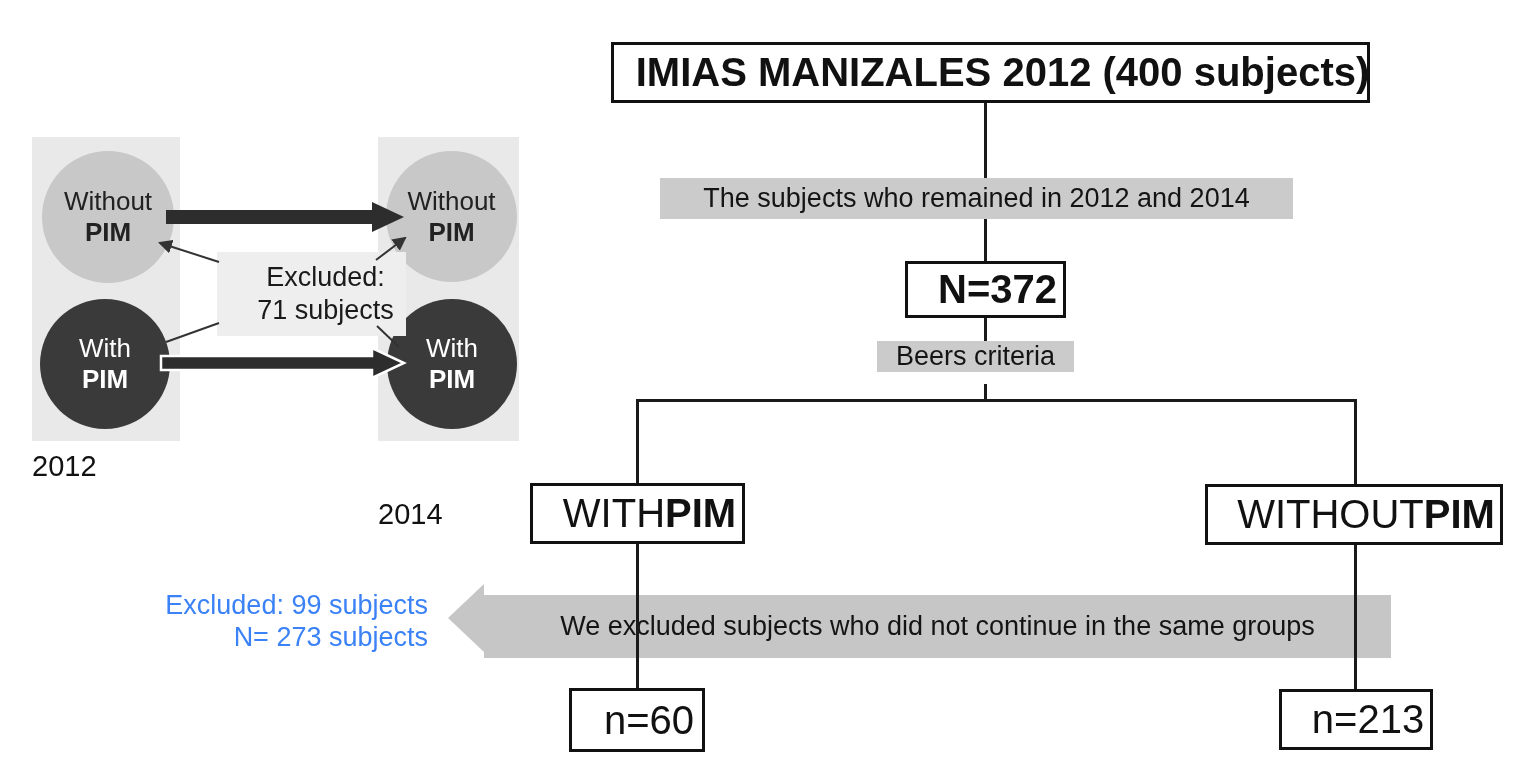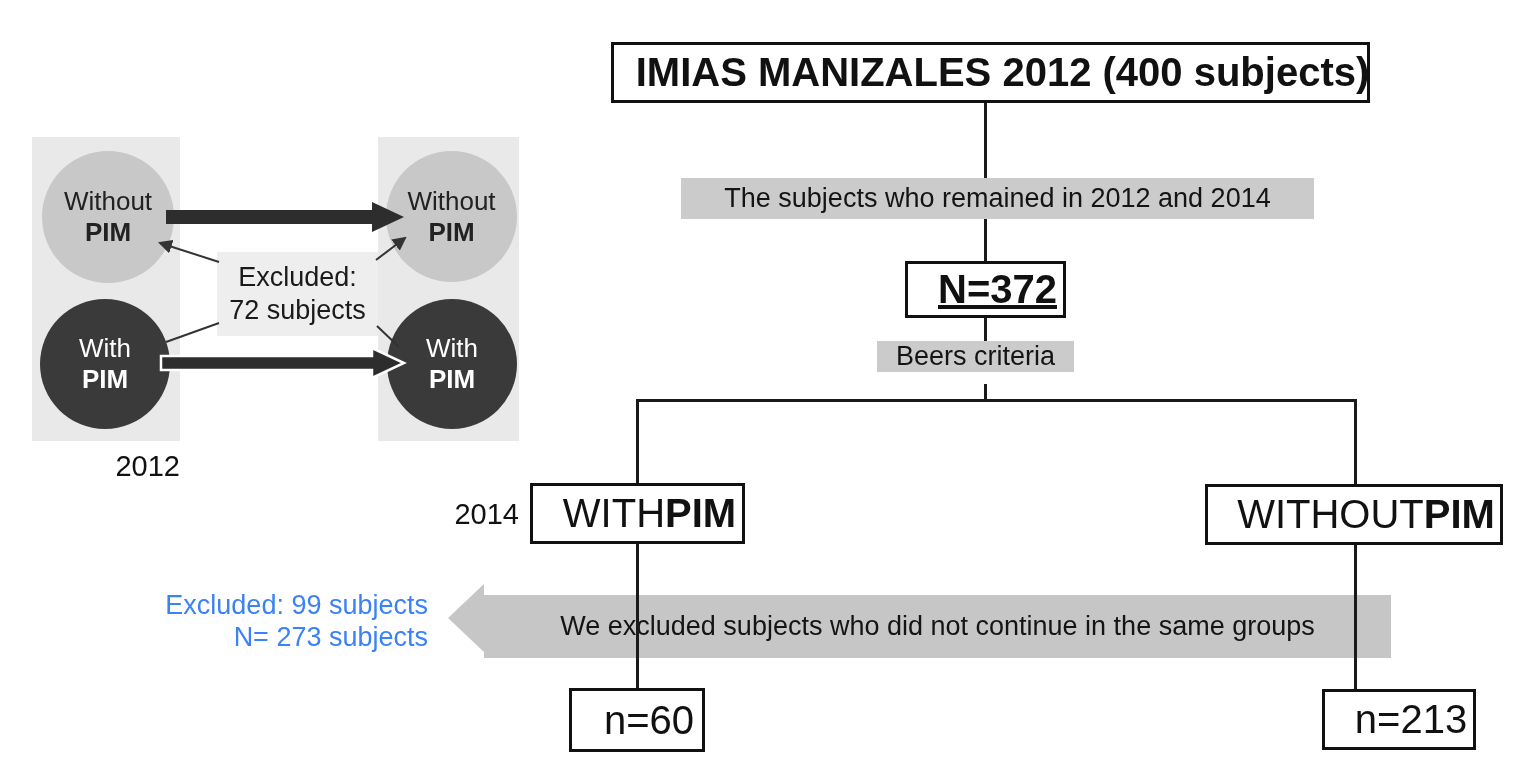--- a/index.html
+++ b/index.html
@@ -12,23 +12,23 @@
   .panel{background:#e9e9e9;}
   .circle{
     border-radius:50%;display:flex;flex-direction:column;align-items:center;justify-content:center;
     text-align:center;font-size:26px;line-height:31px;
   }
   .circle.light{background:#c8c8c8;color:#222;}
   .circle.dark{background:#3a3a3a;color:#fff;}
   .circle b{font-weight:bold;}
   .excluded-note{
     background:#eeeeee;display:flex;flex-direction:column;align-items:center;justify-content:center;
-    text-align:center;font-size:27px;line-height:33px;color:#1a1a1a;
+    text-align:center;font-size:27px;line-height:33px;color:#1a1a1a;padding-left:28px;
   }
-  .year-label{text-align:right;font-size:29px;color:#111;}
+  .year-label{text-align:left;font-size:29px;color:#111;}
   svg.overlay{pointer-events:none;}
   
   .box{
     border:3px solid #111;background:#fff;display:flex;align-items:center;justify-content:center;
     white-space:nowrap;box-sizing:border-box;padding-left:24px;
   }
   .box.big{font-size:40px;}
   .box.bold{font-weight:bold;}
   .gray-band{
     background:#cbcbcb;display:flex;align-items:center;justify-content:center;
@@ -67,21 +67,21 @@
       <span>Without</span>
       <b>PIM</b>
     </div>
     <div class="abs circle dark" style="left:387px;top:299px;width:130px;height:130px;">
       <span>With</span>
       <b>PIM</b>
     </div>
 
     <div class="abs excluded-note" style="left:217px;top:252px;width:161px;height:84px;">
       <span>Excluded:</span>
-      <span>72 subjects</span>
+      <span>71 subjects</span>
     </div>
 
     <div class="abs year-label" style="left:32px;top:450px;width:148px;">2012</div>
     <div class="abs year-label" style="left:378px;top:450px;width:141px;margin-top:48px;">2014</div>
 
     <svg class="abs overlay" style="left:0;top:0;" width="560" height="500" viewBox="0 0 560 500">
       <defs>
         <marker id="ah" viewBox="0 0 10 10" refX="8.5" refY="5" markerWidth="7" markerHeight="7" orient="auto">
           <path d="M0,0 L10,5 L0,10 z" fill="#333"></path>
         </marker>
@@ -94,27 +94,27 @@
       <line x1="377" y1="326" x2="399" y2="347" stroke="#333" stroke-width="2"></line>
     </svg>
   </div>
 
   <div class="abs box big bold" style="left:611px;top:42px;width:759px;height:61px;">
     <span>IMIAS MANIZALES 2012 (400 subjects)</span>
   </div>
 
   <div class="abs vline" style="left:984px;top:103px;height:75px;"></div>
 
-  <div class="abs gray-band" style="left:681px;top:178px;width:633px;height:41px;">
+  <div class="abs gray-band" style="left:660px;top:178px;width:633px;height:41px;">
     <span>The subjects who remained in 2012 and 2014</span>
   </div>
 
   <div class="abs vline" style="left:984px;top:219px;height:42px;"></div>
 
-  <div class="abs box big bold" style="left:905px;top:261px;width:161px;height:57px;text-decoration:underline;">
+  <div class="abs box big bold" style="left:905px;top:261px;width:161px;height:57px;">
     <span>N=372</span>
   </div>
 
   <div class="abs vline" style="left:984px;top:318px;height:23px;"></div>
 
   <div class="abs gray-band" style="left:877px;top:341px;width:197px;height:31px;">
     <span>Beers criteria</span>
   </div>
 
   <div class="abs vline" style="left:984px;top:384px;height:16px;"></div>
@@ -140,17 +140,17 @@
   </div>
 
   <div class="abs excl-summary" style="left:128px;top:589px;width:300px;">
     <div>Excluded: 99 subjects</div>
     <div>N= 273 subjects</div>
   </div>
 
   <div class="abs box big" style="left:569px;top:688px;width:136px;height:64px;">
     <span>n=60</span>
   </div>
-  <div class="abs box big" style="left:1279px;top:689px;width:154px;height:61px;margin-left:43px;">
+  <div class="abs box big" style="left:1279px;top:689px;width:154px;height:61px;">
     <span>n=213</span>
   </div>
 
 </div>
 
 </body></html>

